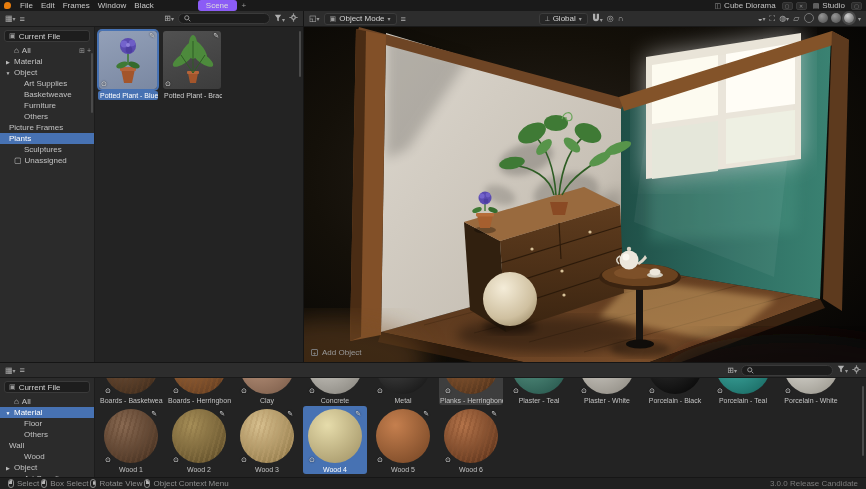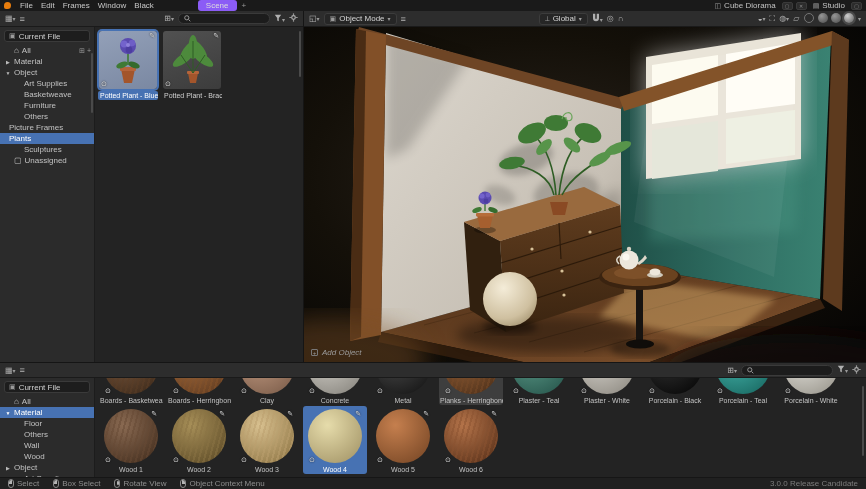--- a/index.html
+++ b/index.html
@@ -55,21 +55,21 @@
   .atile .thumb { width:58px; height:58px; margin:2px; border-radius:3px; position:relative; overflow:hidden; }
   .atile.sel .thumb { box-shadow:0 0 0 2px #4772b3; }
   .atile .alabel { display:block; margin:0 1px; padding:1px 2px; text-align:center; white-space:nowrap;
     overflow:hidden; font-size:7px; color:#cfcfcf; border-radius:2px; }
   .atile.sel .alabel { background:#4772b3; color:#fff; }
   .badge { position:absolute; font-size:7px; color:#ddd; text-shadow:0 0 2px #000; }
   .badge.tr { top:1px; right:2px; } .badge.bl { bottom:1px; left:2px; }
 
   
   #vp-canvas { position:absolute; left:0; top:16px; width:563px; height:335px; overflow:hidden; }
-  #vp-hint { position:absolute; left:7px; bottom:5px; color:#9a9a9a; display:flex; gap:4px; align-items:center;font-style:italic; }
+  #vp-hint { position:absolute; left:7px; bottom:5px; color:#9a9a9a; display:flex; gap:4px; align-items:center; }
   #vp-hint .hbox { width:7px; height:7px; border:1px solid #777; border-radius:1px; color:#999;
     font-size:6px; line-height:6px; text-align:center; }
   .shadeico { width:10px; height:10px; border-radius:50%; display:inline-block; margin-left:1px;
     background:radial-gradient(circle at 35% 30%, #cfcfcf, #5a5a5a); opacity:.65; }
   .shadeico.wire { background:#2c2c2c; border:1px solid #9a9a9a; }
   .shadeico.on { opacity:1; box-shadow:0 0 0 2px #4a4a4a; }
 
   
   #mats-main { position:absolute; left:95px; top:15px; right:0; bottom:0; background:#232323; overflow:hidden; }
   #mat-grid { position:absolute; left:2px; top:-41px; width:760px; display:flex; flex-wrap:wrap; }
@@ -503,21 +503,21 @@
           <span>Material</span>
         </div>
         <div class="trow" style="padding-left: 15px; text-align: center;">
           <span class="arrow"></span>
           <span>Floor</span>
         </div>
         <div class="trow" style="padding-left: 15px;">
           <span class="arrow"></span>
           <span>Others</span>
         </div>
-        <div class="trow" style="padding-left: 15px;">
+        <div class="trow" style="">
           <span class="arrow"></span>
           <span>Wall</span>
         </div>
         <div class="trow" style="padding-left: 15px;">
           <span class="arrow"></span>
           <span>Wood</span>
         </div>
         <div class="trow" style="padding-left: 5px;">
           <span class="arrow">▶</span>
           <span>Object</span>
@@ -668,21 +668,21 @@
             <span class="badge bl">⊙</span>
           </div>
           <span class="mlabel">Wood 6</span>
         </div>
       </div>
     <div class="sbar" style="right:2px; top:8px; height:70px;"></div>
   </div>
 </div>
 
 <div id="statusbar">
-  <span id="status-hints" style="display:flex; gap:14px;">
+  <span id="status-hints" style="display:flex; gap:2px;">
       <span class="hint">
         <span class="mouse left"></span>
         <span>Select</span>
       </span>
       <span class="hint">
         <span class="mouse left"></span>
         <span>Box Select</span>
       </span>
       <span class="hint">
         <span class="mouse mid"></span>

